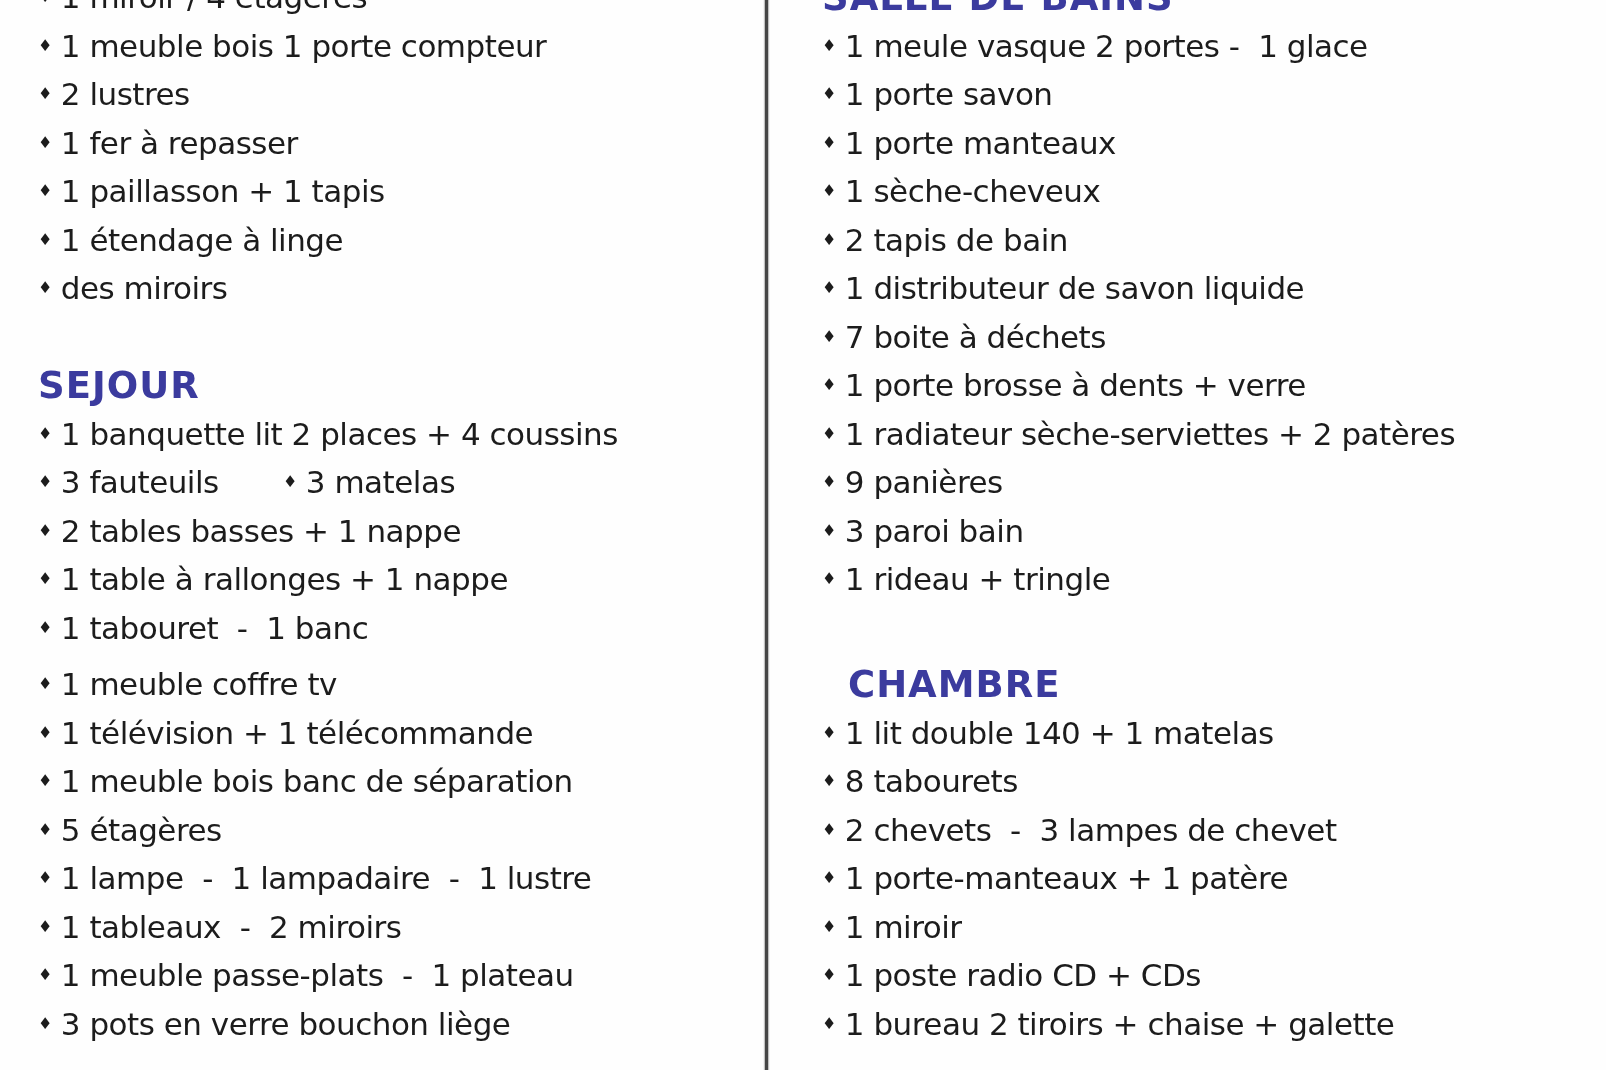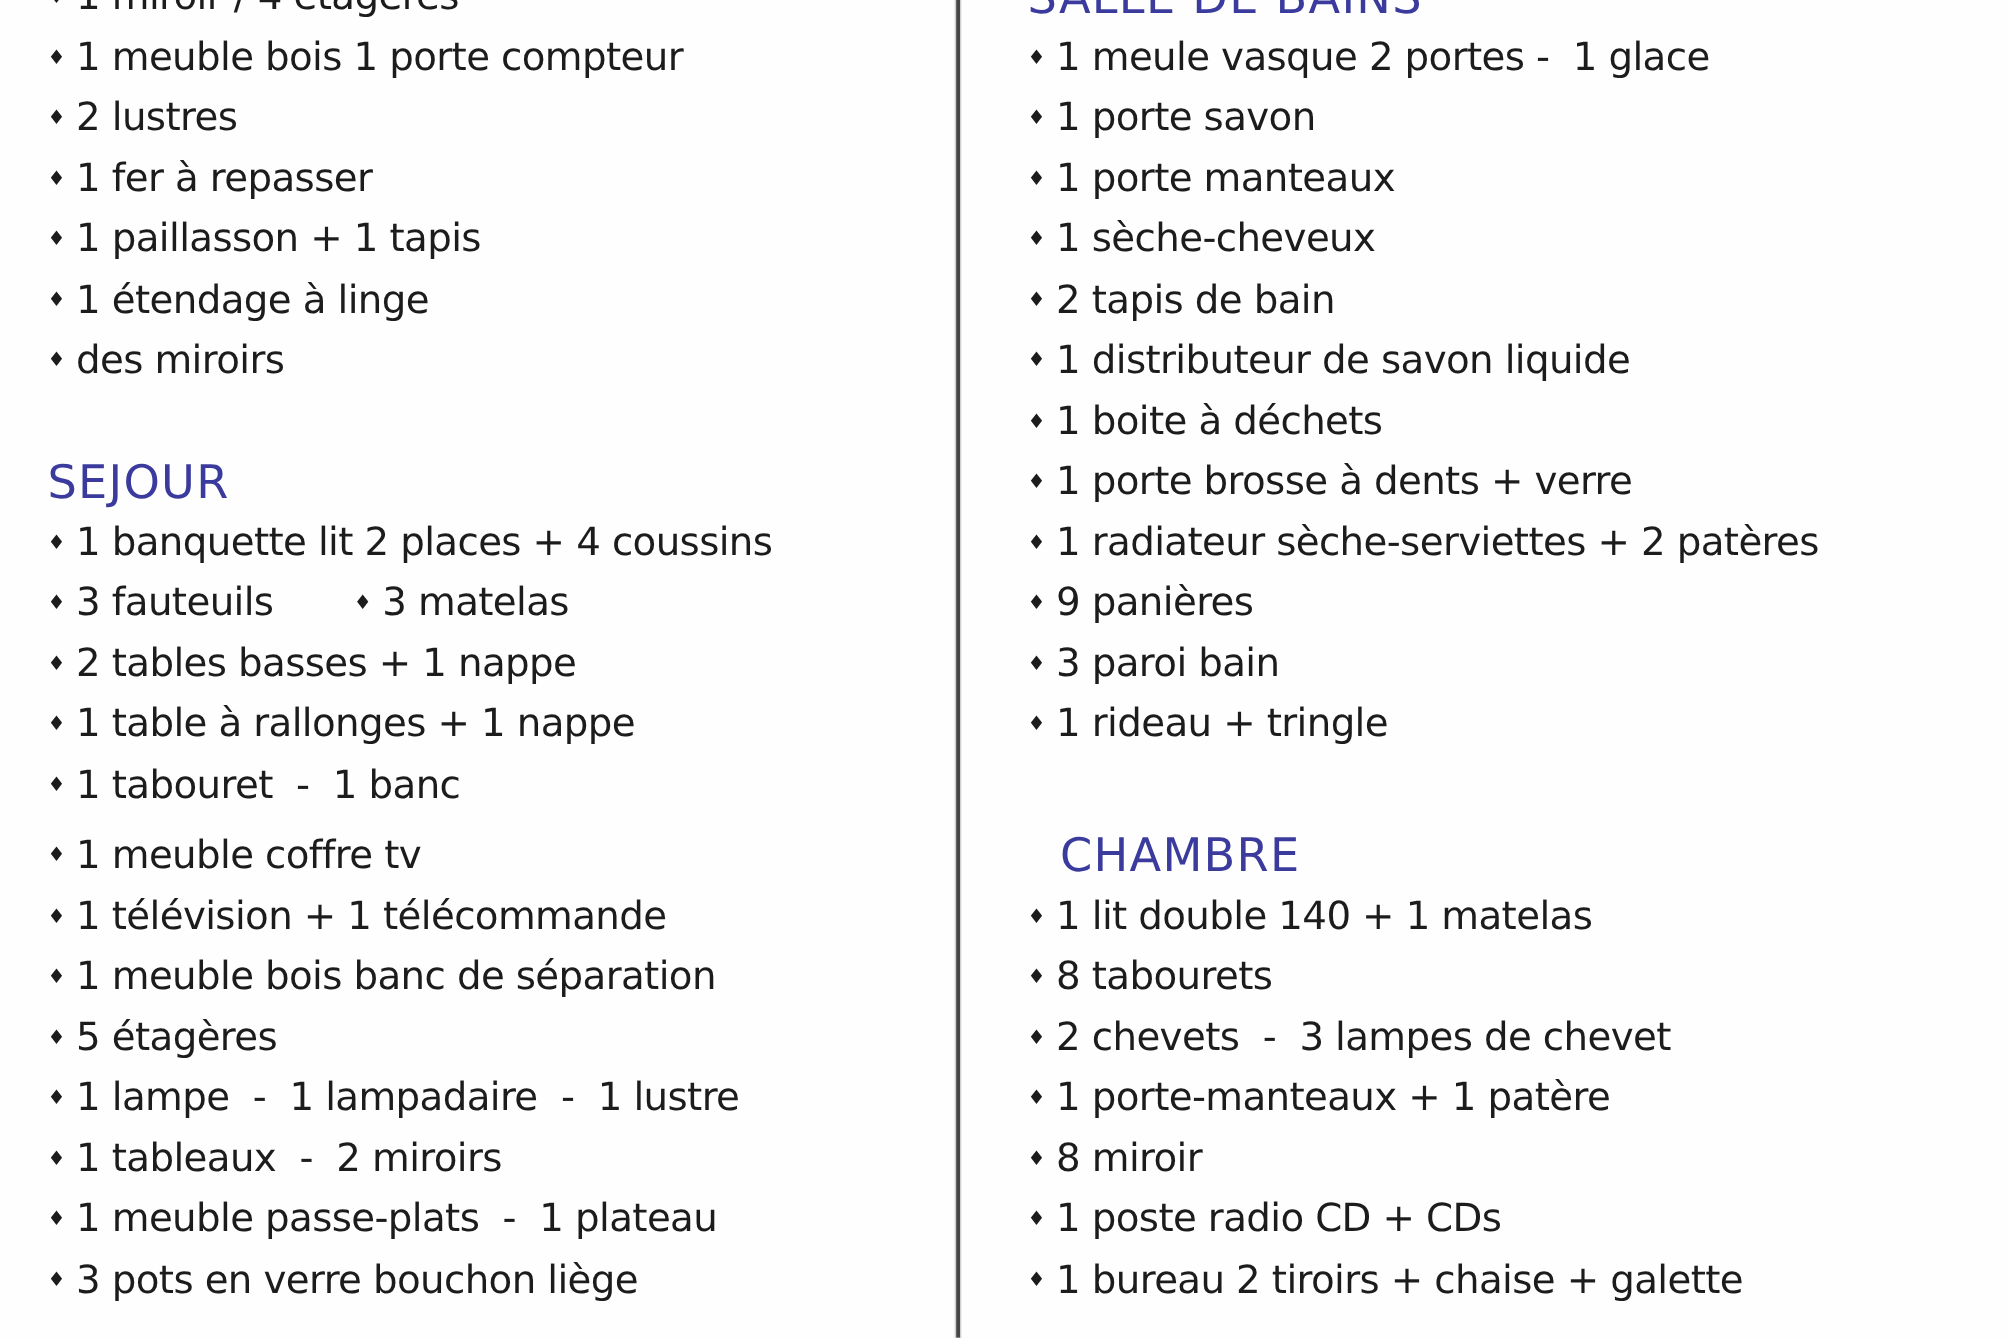--- a/index.html
+++ b/index.html
@@ -33,21 +33,21 @@
   .col-left  { left: 38px;  width: 710px; }
   .col-right { left: 822px; width: 770px; }
   .row {
     height: 48.5px;
     display: flex;
     align-items: center;
     white-space: pre-wrap;
     letter-spacing: -0.5px;
   }
   .row.heading {
-    font-weight: normal;
+    font-weight: bold;
     font-size: 37px;
     color: var(--heading, #3b3b9e);
     letter-spacing: 1px;
   }
   .row.heading.indent { padding-left: 26px; }
   .seg {
     display: flex;
     align-items: center;
   }
   .row .seg:not(:last-child) { min-width: 245px; }
@@ -89,29 +89,29 @@
     <div class="row"><span class="seg"><span class="bullet">♦</span><span>3 pots en verre bouchon liège</span></span></div>
   </div>
 <div class="column col-right" id="col-right">
     <div class="row heading">SALLE DE BAINS</div>
     <div class="row"><span class="seg"><span class="bullet">♦</span><span>1 meule vasque 2 portes -  1 glace</span></span></div>
     <div class="row"><span class="seg"><span class="bullet">♦</span><span>1 porte savon</span></span></div>
     <div class="row"><span class="seg"><span class="bullet">♦</span><span>1 porte manteaux</span></span></div>
     <div class="row"><span class="seg"><span class="bullet">♦</span><span>1 sèche-cheveux</span></span></div>
     <div class="row"><span class="seg"><span class="bullet">♦</span><span>2 tapis de bain</span></span></div>
     <div class="row"><span class="seg"><span class="bullet">♦</span><span>1 distributeur de savon liquide</span></span></div>
-    <div class="row"><span class="seg"><span class="bullet">♦</span><span>1 boite à déchets</span></span></div>
+    <div class="row"><span class="seg"><span class="bullet">♦</span><span>7 boite à déchets</span></span></div>
     <div class="row"><span class="seg"><span class="bullet">♦</span><span>1 porte brosse à dents + verre</span></span></div>
     <div class="row"><span class="seg"><span class="bullet">♦</span><span>1 radiateur sèche-serviettes + 2 patères</span></span></div>
     <div class="row"><span class="seg"><span class="bullet">♦</span><span>9 panières</span></span></div>
     <div class="row"><span class="seg"><span class="bullet">♦</span><span>3 paroi bain</span></span></div>
     <div class="row"><span class="seg"><span class="bullet">♦</span><span>1 rideau + tringle</span></span></div>
     <div class="row blank"></div>
     <div class="spacer"></div>
     <div class="row heading indent">CHAMBRE</div>
     <div class="row"><span class="seg"><span class="bullet">♦</span><span>1 lit double 140 + 1 matelas</span></span></div>
     <div class="row"><span class="seg"><span class="bullet">♦</span><span>8 tabourets</span></span></div>
     <div class="row"><span class="seg"><span class="bullet">♦</span><span>2 chevets  -  3 lampes de chevet</span></span></div>
     <div class="row"><span class="seg"><span class="bullet">♦</span><span>1 porte-manteaux + 1 patère</span></span></div>
-    <div class="row"><span class="seg"><span class="bullet">♦</span><span>8 miroir</span></span></div>
+    <div class="row"><span class="seg"><span class="bullet">♦</span><span>1 miroir</span></span></div>
     <div class="row"><span class="seg"><span class="bullet">♦</span><span>1 poste radio CD + CDs</span></span></div>
     <div class="row"><span class="seg"><span class="bullet">♦</span><span>1 bureau 2 tiroirs + chaise + galette</span></span></div>
   </div>
 
 </body></html>

